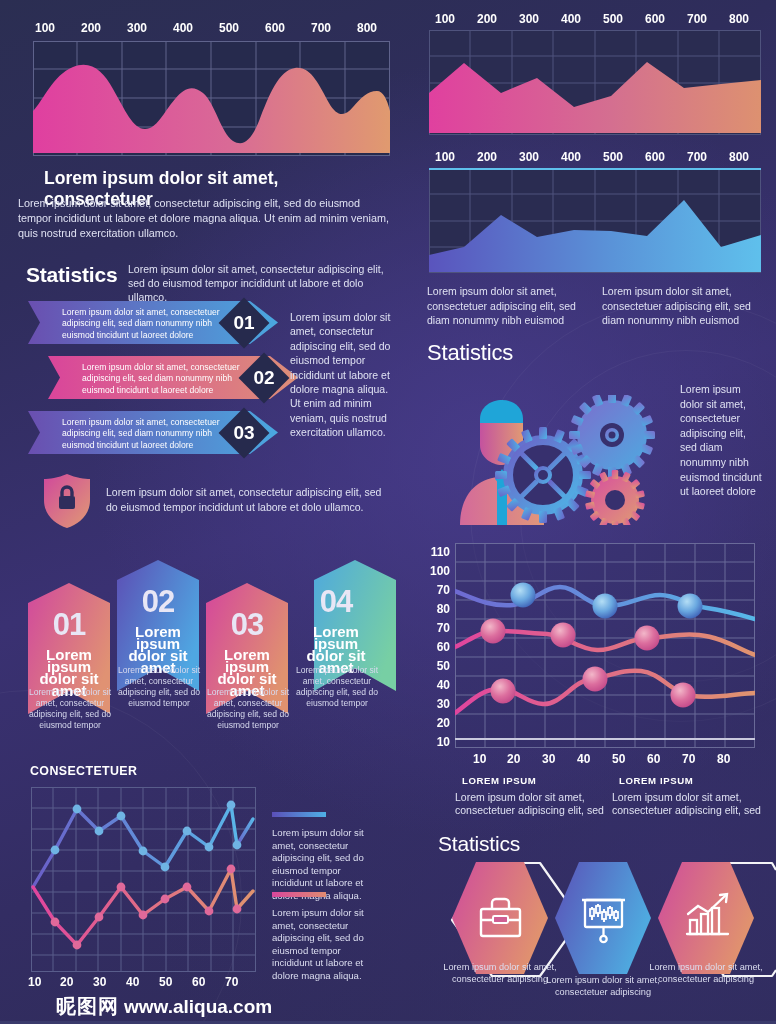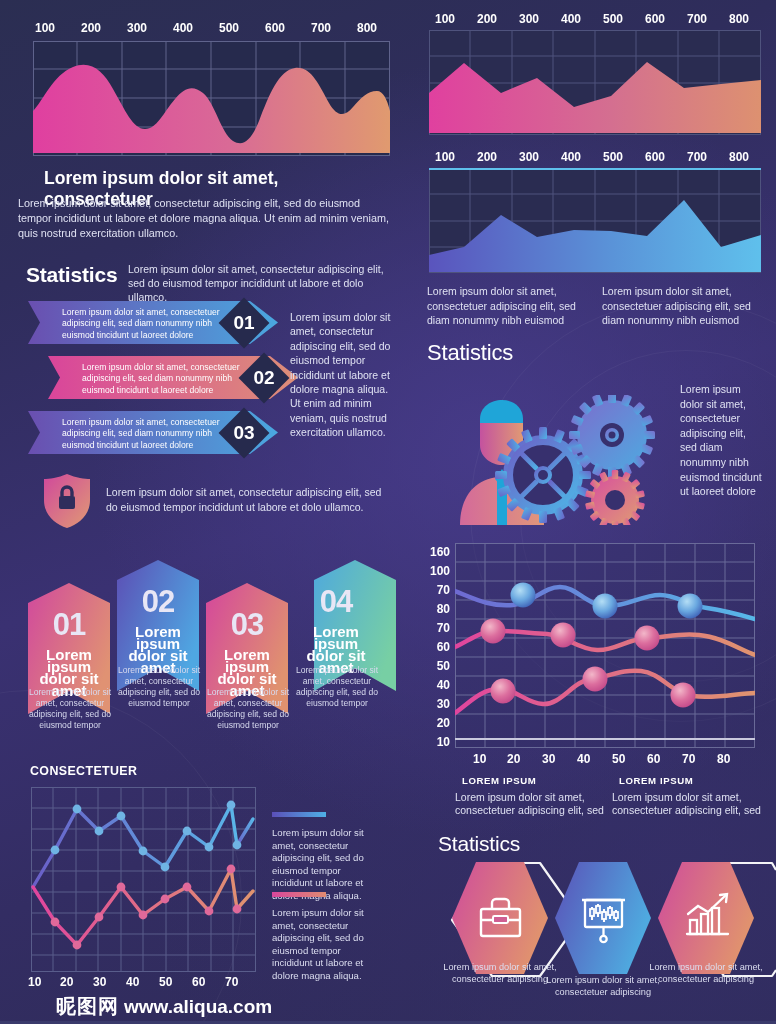--- a/index.html
+++ b/index.html
@@ -490,21 +490,21 @@
           <use href="#tC" transform="rotate(308.5)"></use>
         <use href="#tC" transform="rotate(334.2)"></use>
       </g>
       <circle cx="0" cy="0" r="10" fill="#37306e"></circle>
     </g>
   </svg>
 
   <div class="abs txt" style="left:680px;top:382px;width:84px;line-height:14.6px;">Lorem ipsum dolor sit amet, consectetuer adipiscing elit, sed diam nonummy nibh euismod tincidunt ut laoreet dolore</div>
 
   <div class="abs" style="left:418px;top:545px;width:32px;">
-    <div class="axnum" style="position:absolute;top:0px;right:0;">160</div>
+    <div class="axnum" style="position:absolute;top:0px;right:0;">110</div>
     <div class="axnum" style="position:absolute;top:19px;right:0;">100</div>
     <div class="axnum" style="position:absolute;top:38px;right:0;">70</div>
     <div class="axnum" style="position:absolute;top:57px;right:0;">80</div>
     <div class="axnum" style="position:absolute;top:76px;right:0;">70</div>
     <div class="axnum" style="position:absolute;top:95px;right:0;">60</div>
     <div class="axnum" style="position:absolute;top:114px;right:0;">50</div>
     <div class="axnum" style="position:absolute;top:133px;right:0;">40</div>
     <div class="axnum" style="position:absolute;top:152px;right:0;">30</div>
     <div class="axnum" style="position:absolute;top:171px;right:0;">20</div>
     <div class="axnum" style="position:absolute;top:190px;right:0;">10</div>

